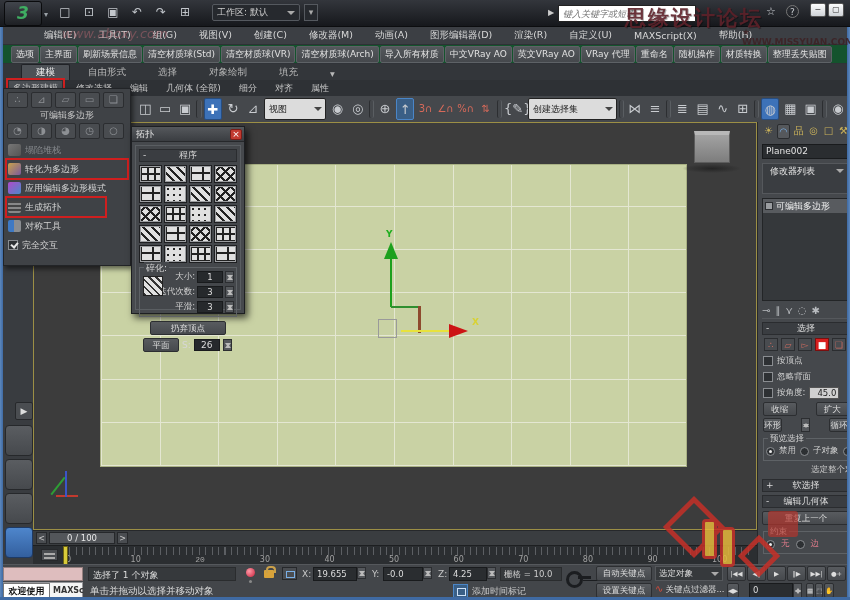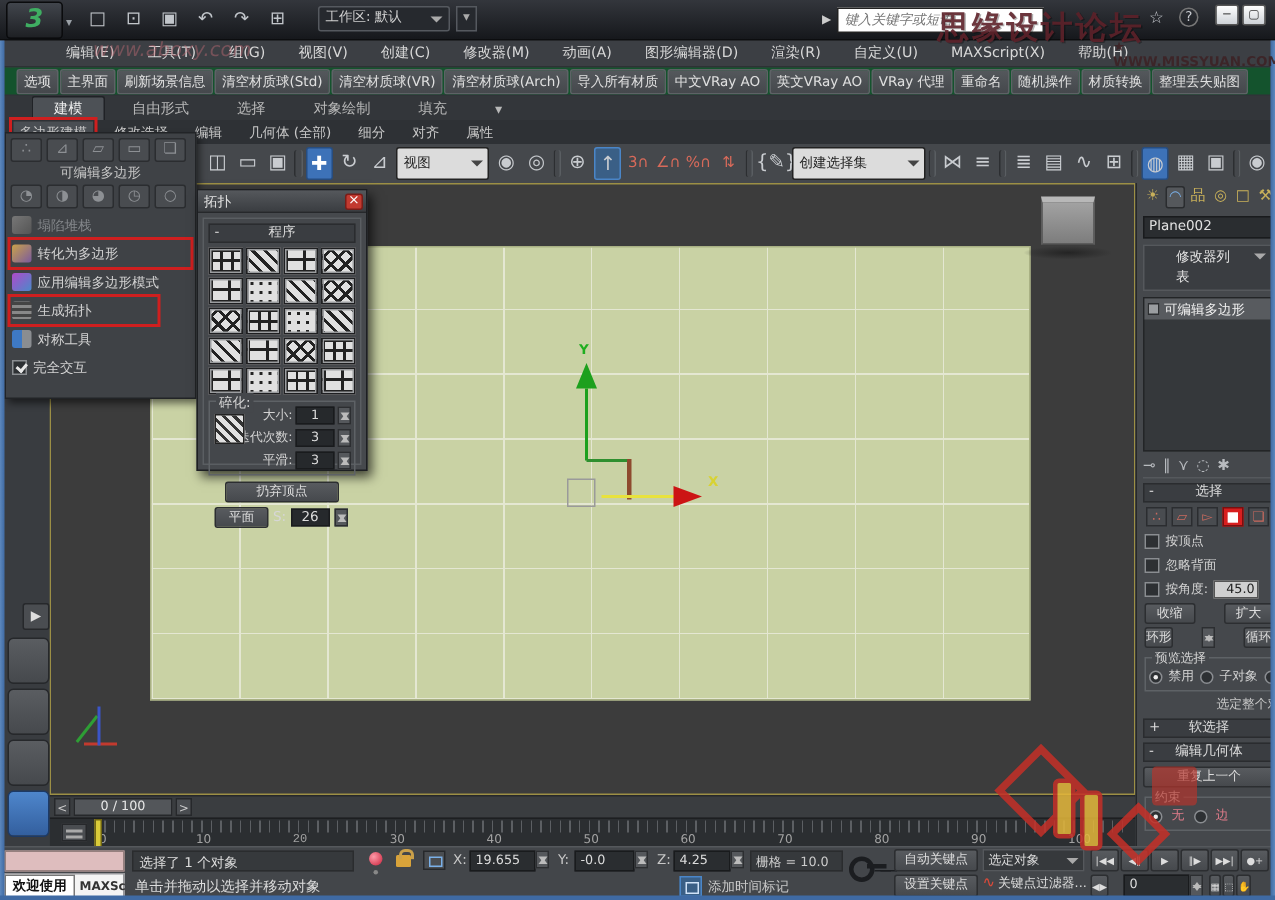--- a/index.html
+++ b/index.html
@@ -121,21 +121,21 @@
 .tbtn{height:14px;background:linear-gradient(#585b5f,#46494d);border:1px solid #2c2e31;border-radius:2px;color:#ddd;text-align:center;line-height:12px;font-size:8.5px}
 .discard{width:76px;margin:4px auto 3px}
 .planerow{display:flex;align-items:center;gap:3px;padding:0 4px}
 .planebtn{width:36px}
 
 .cpanel{position:absolute;left:757px;top:122px;width:93px;bottom:36px;background:#45484c;border-left:1px solid #26282b;z-index:10;overflow:hidden;padding:2px 0 0 4px}
 .ctabs{display:flex;gap:2px;height:17px;margin-bottom:3px}
 .ctabs div{width:15px;height:15px;color:#c8b05a;font-size:10px;text-align:center;line-height:14px;border-radius:2px}
 .ctabs div.active{background:#55585c;border:1px solid #2a2c2f;color:#7ab0e8}
 .cfield{width:86px;height:15px;background:#2a2d30;border:1px solid #191b1d;color:#e2e2e2;font-size:9px;padding:1px 3px;margin-bottom:4px}
-.cdrop{width:86px;height:31px;background:#3a3d41;border:1px solid #55585c;color:#e2e2e2;font-size:9px;padding:1px 21px;margin-bottom:4px;position:relative}
+.cdrop{width:86px;height:31px;background:#3a3d41;border:1px solid #55585c;color:#e2e2e2;font-size:9px;padding:1px 7px;margin-bottom:4px;position:relative}
 .cdrop::after{content:"";position:absolute;right:3px;top:5px;border:4px solid transparent;border-top-color:#aaa}
 .cstack{width:86px;height:103px;background:#35383b;border:1px solid #232527;margin-bottom:3px}
 .cstack .srow{height:14px;background:#585b5f;color:#f0f0f0;font-size:9px;padding:1px 2px;display:flex;gap:3px;align-items:center}
 .srow .sq{width:8px;height:8px;background:#9a9da0;border:1px solid #2c2e31;flex:none}
 .stools{display:flex;gap:5px;height:15px;align-items:center;color:#b8bbbf;font-size:10px;border-bottom:1px solid #55585c;padding-bottom:2px;margin-bottom:3px;width:86px}
 .crollhead{width:88px;height:13px;background:#3a3d41;border:1px solid #2a2c2f;color:#dcdcdc;text-align:center;line-height:11px;font-size:9px;position:relative;margin:3px 0}
 .crollhead .mns{position:absolute;left:3px;top:0}
 .subicons{display:flex;gap:3px;margin:3px 2px}
 .subicons div{width:14px;height:13px;background:#494c50;border:1px solid #2b2d30;color:#c96a5e;font-size:9px;text-align:center;line-height:12px}
 .subicons div.selred{background:#d81f1f;color:#fff;border-color:#7a0f0f}

